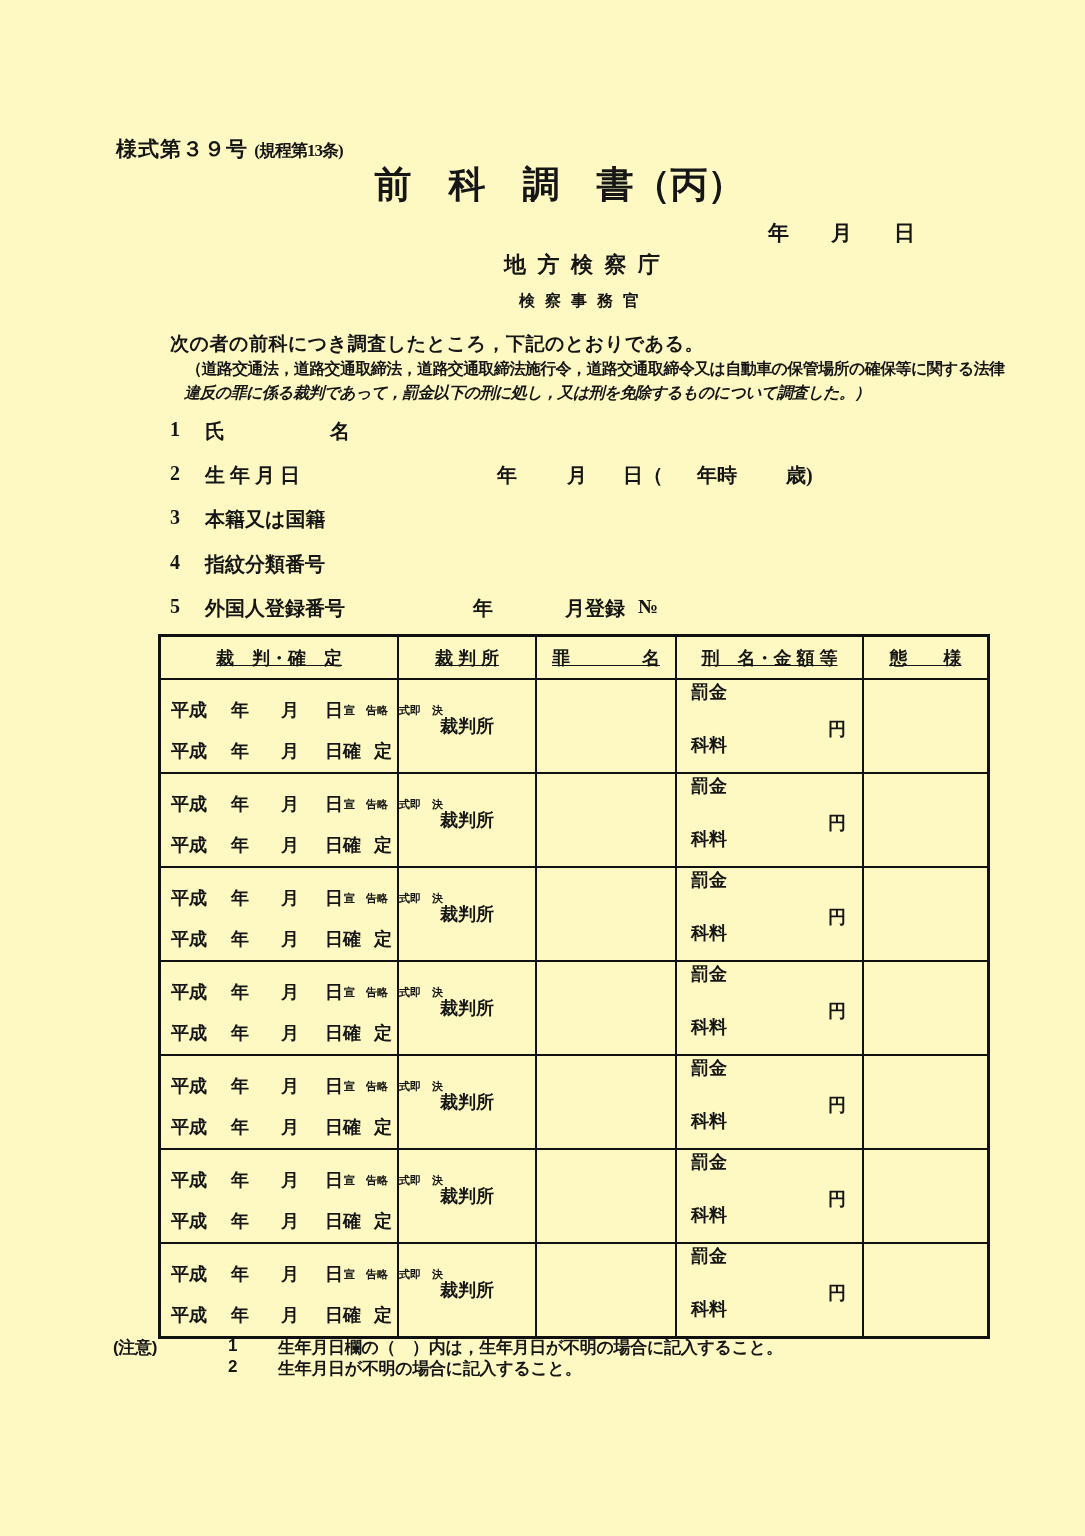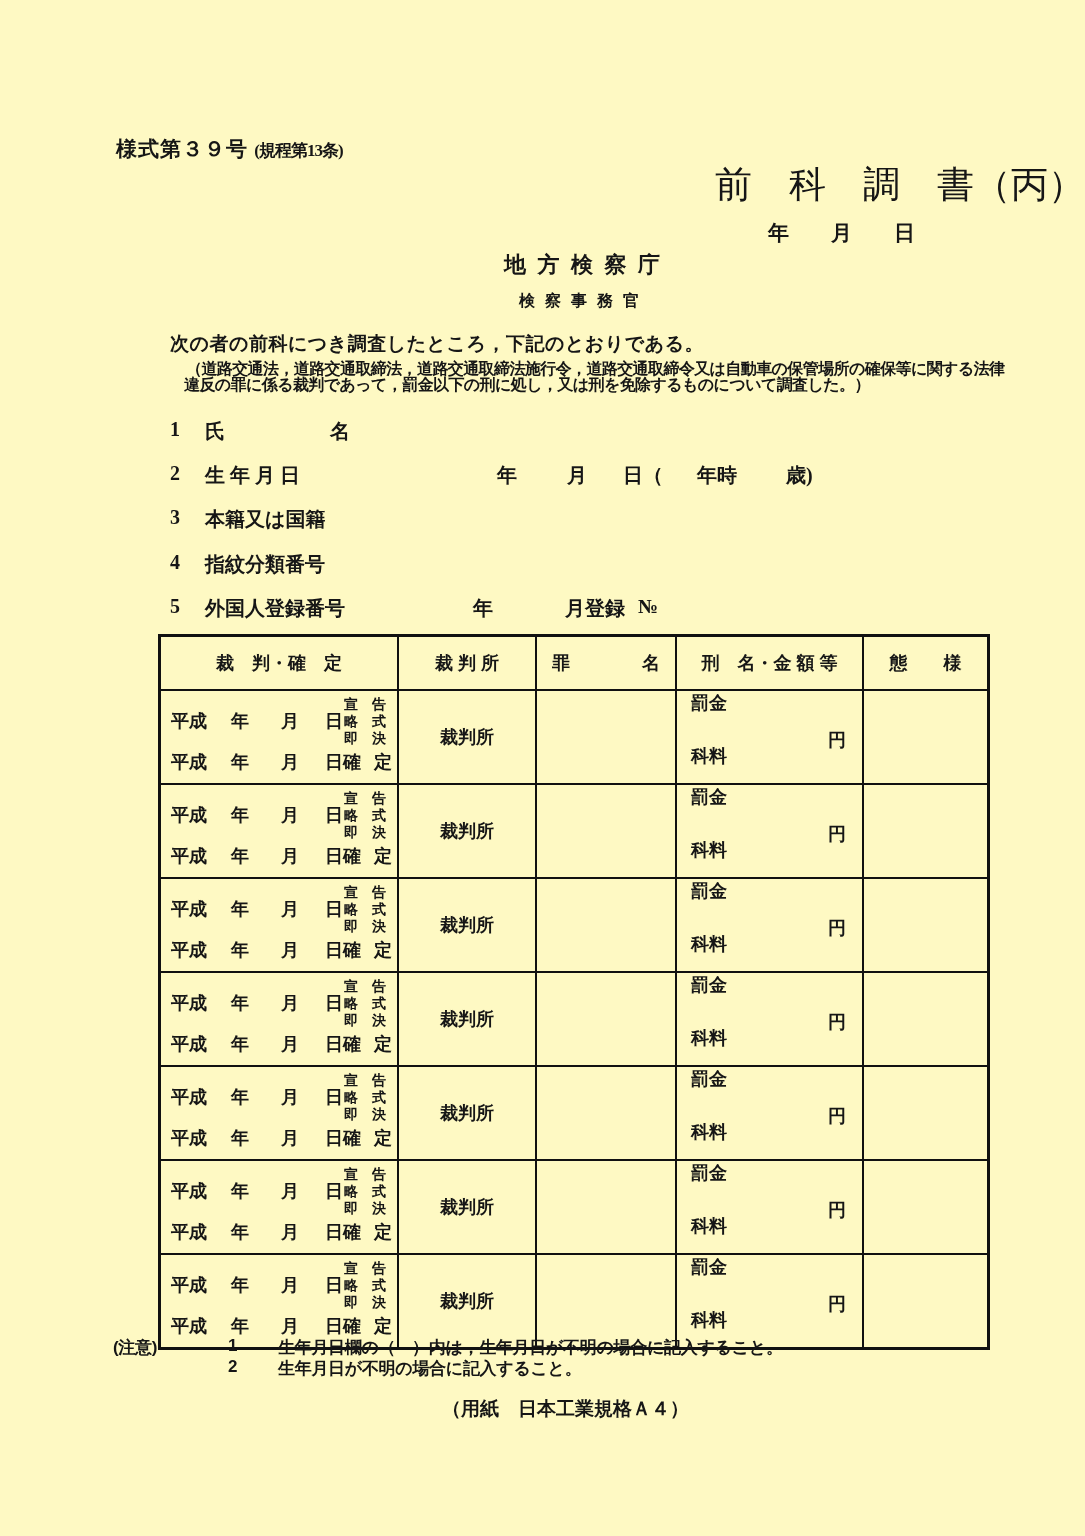--- a/index.html
+++ b/index.html
@@ -7,56 +7,56 @@
     position:relative; width:1085px; height:1536px;
     background:#fef9c3; color:#161616; overflow:hidden;
     font-family:"Liberation Serif","DejaVu Serif",serif;
   }
   .abs { position:absolute; }
   .sans { font-family:"Liberation Sans","DejaVu Sans",sans-serif; }
 
   
   .form-number { left:116px; top:135px; font-size:21px; font-weight:600; letter-spacing:1px; }
   .form-number .sub { font-size:17px; letter-spacing:-1px; font-weight:700; }
-  .doc-title { left:0; right:0; top:160px; text-align:right; text-indent:34px;
-               font-size:37px; font-weight:400; }
+  .doc-title { left:0; right:0; top:160px; text-align:center; text-indent:34px;
+               font-size:37px; font-weight:700; }
   .date-line { left:768px; top:219px; font-size:21px; font-weight:600; }
   .office-line  { left:504px; top:250px; font-size:22px; font-weight:600; letter-spacing:3px; }
   .officer-line { left:519px; top:291px; font-size:16px; font-weight:600; letter-spacing:3px; }
 
   
   .intro-line { left:170px; top:331px; font-size:19px; font-weight:700; letter-spacing:0.5px; }
   .paren-note { font-size:16px; font-weight:700; letter-spacing:-0.6px; white-space:nowrap; }
   .paren-1 { left:186px; top:359px; }
-  .paren-2 { left:184px; top:375px; }
+  .paren-2 { left:184px; top:383px;font-style:italic; }
 
   
   .item { left:0; width:100%; height:30px; font-size:20px; font-weight:600; }
   .item span { position:absolute; white-space:nowrap; }
   .it-no { left:170px; }
   .it-label { left:205px; }
 
   
   .jtable { left:158px; top:634px; width:826px; border:3px solid #111;
             font-family:"Liberation Sans","DejaVu Sans",sans-serif; font-weight:600; }
   .trow { display:grid; grid-template-columns:236px 138px 140px 187px 125px; }
   .cell { border-left:2px solid #111; box-sizing:border-box; position:relative; }
   .cell:first-child { border-left:none; }
-  .thead { height:52px; }
+  .thead { height:41px;text-decoration:underline; }
   .thead .cell { display:flex; align-items:center; justify-content:center;
                  font-size:18px; white-space:nowrap; }
   .tdata { height:92px; border-top:2px solid #111; font-size:18px; }
 
   .r1 { display:flex; align-items:center; margin-top:4px; height:52px; white-space:nowrap; }
   .r1 .s-era { margin-left:10px; }
   .r1 .s-y   { margin-left:24px; }
   .r1 .s-m   { margin-left:32px; }
   .r1 .s-d   { margin-left:26px; }
-  .stack { display:flex; flex-direction:column; margin-left:1px;
-           font-size:14px; line-height:17px; white-space:nowrap;justify-content:space-between; }
+  .stack { display:flex; flex-direction:row; margin-left:1px;
+           font-size:11px; line-height:17px; white-space:nowrap;justify-content:space-between; }
   .r2 { display:flex; margin-top:3px; white-space:nowrap; }
   .r2 .s-era { margin-left:10px; }
   .r2 .s-y   { margin-left:24px; }
   .r2 .s-m   { margin-left:32px; }
   .r2 .s-d2  { margin-left:26px; }
   .r2 .s-fix { margin-left:13px; }
 
   .c-court { display:flex; align-items:center; justify-content:center; }
   .p-fine  { position:absolute; left:14px; top:0; }
   .p-petty { position:absolute; left:14px; top:53px; }
@@ -359,15 +359,14 @@
     </div>
   </div>
   </div>
 
   <div class="abs note notes-label sans">(注意)</div>
   <div class="abs note n1-no sans">1</div>
   <div class="abs note n1-tx sans">生年月日欄の（　）内は，生年月日が不明の場合に記入すること。</div>
   <div class="abs note n2-no sans">2</div>
   <div class="abs note n2-tx sans">生年月日が不明の場合に記入すること。</div>
 
-  <div class="abs paper-size">（用紙　日本工業規格Ａ４）</div>
 
 </div>
 
 </body></html>

